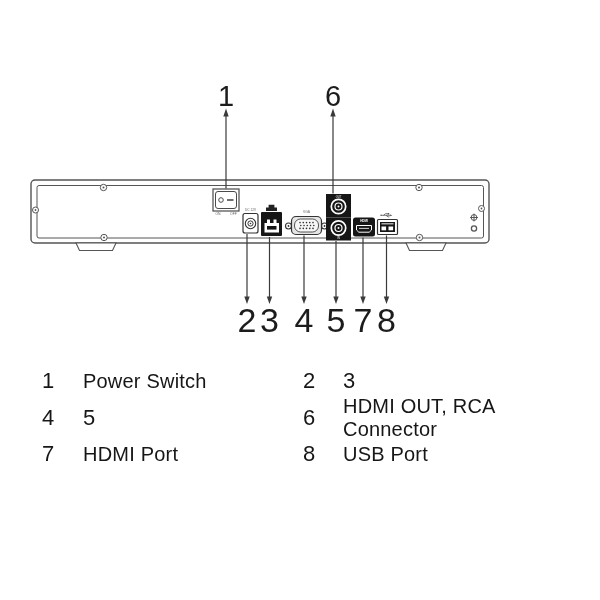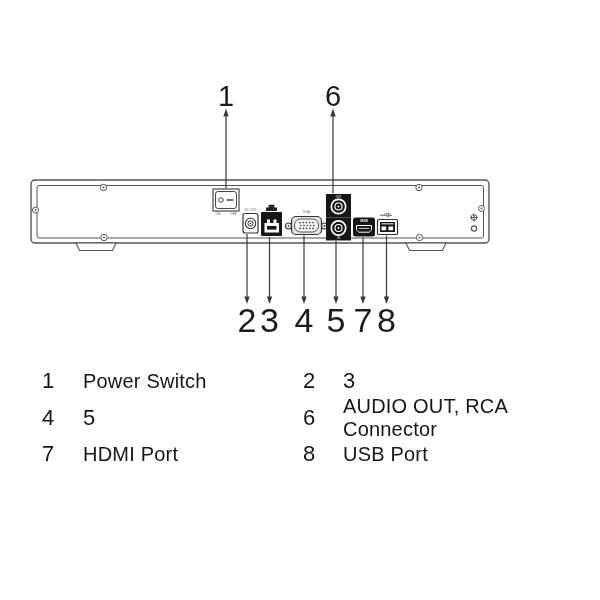--- a/index.html
+++ b/index.html
@@ -191,21 +191,21 @@
   <div id="legend">
     <span class="leg-num">1</span>
     <span class="leg-label">Power Switch</span>
     <span class="leg-num">2</span>
 
     <span class="leg-num">3</span>
     <span class="leg-num">4</span>
 
     <span class="leg-num">5</span>
     <span class="leg-num">6</span>
-    <span class="leg-label">AUDIO OUT, RCA Connector</span>
+    <span class="leg-label">HDMI OUT, RCA Connector</span>
 
     <span class="leg-num">7</span>
     <span class="leg-label">HDMI Port</span>
     <span class="leg-num">8</span>
     <span class="leg-label">USB Port</span>
   </div>
 
 </div>
 
 </body></html>

